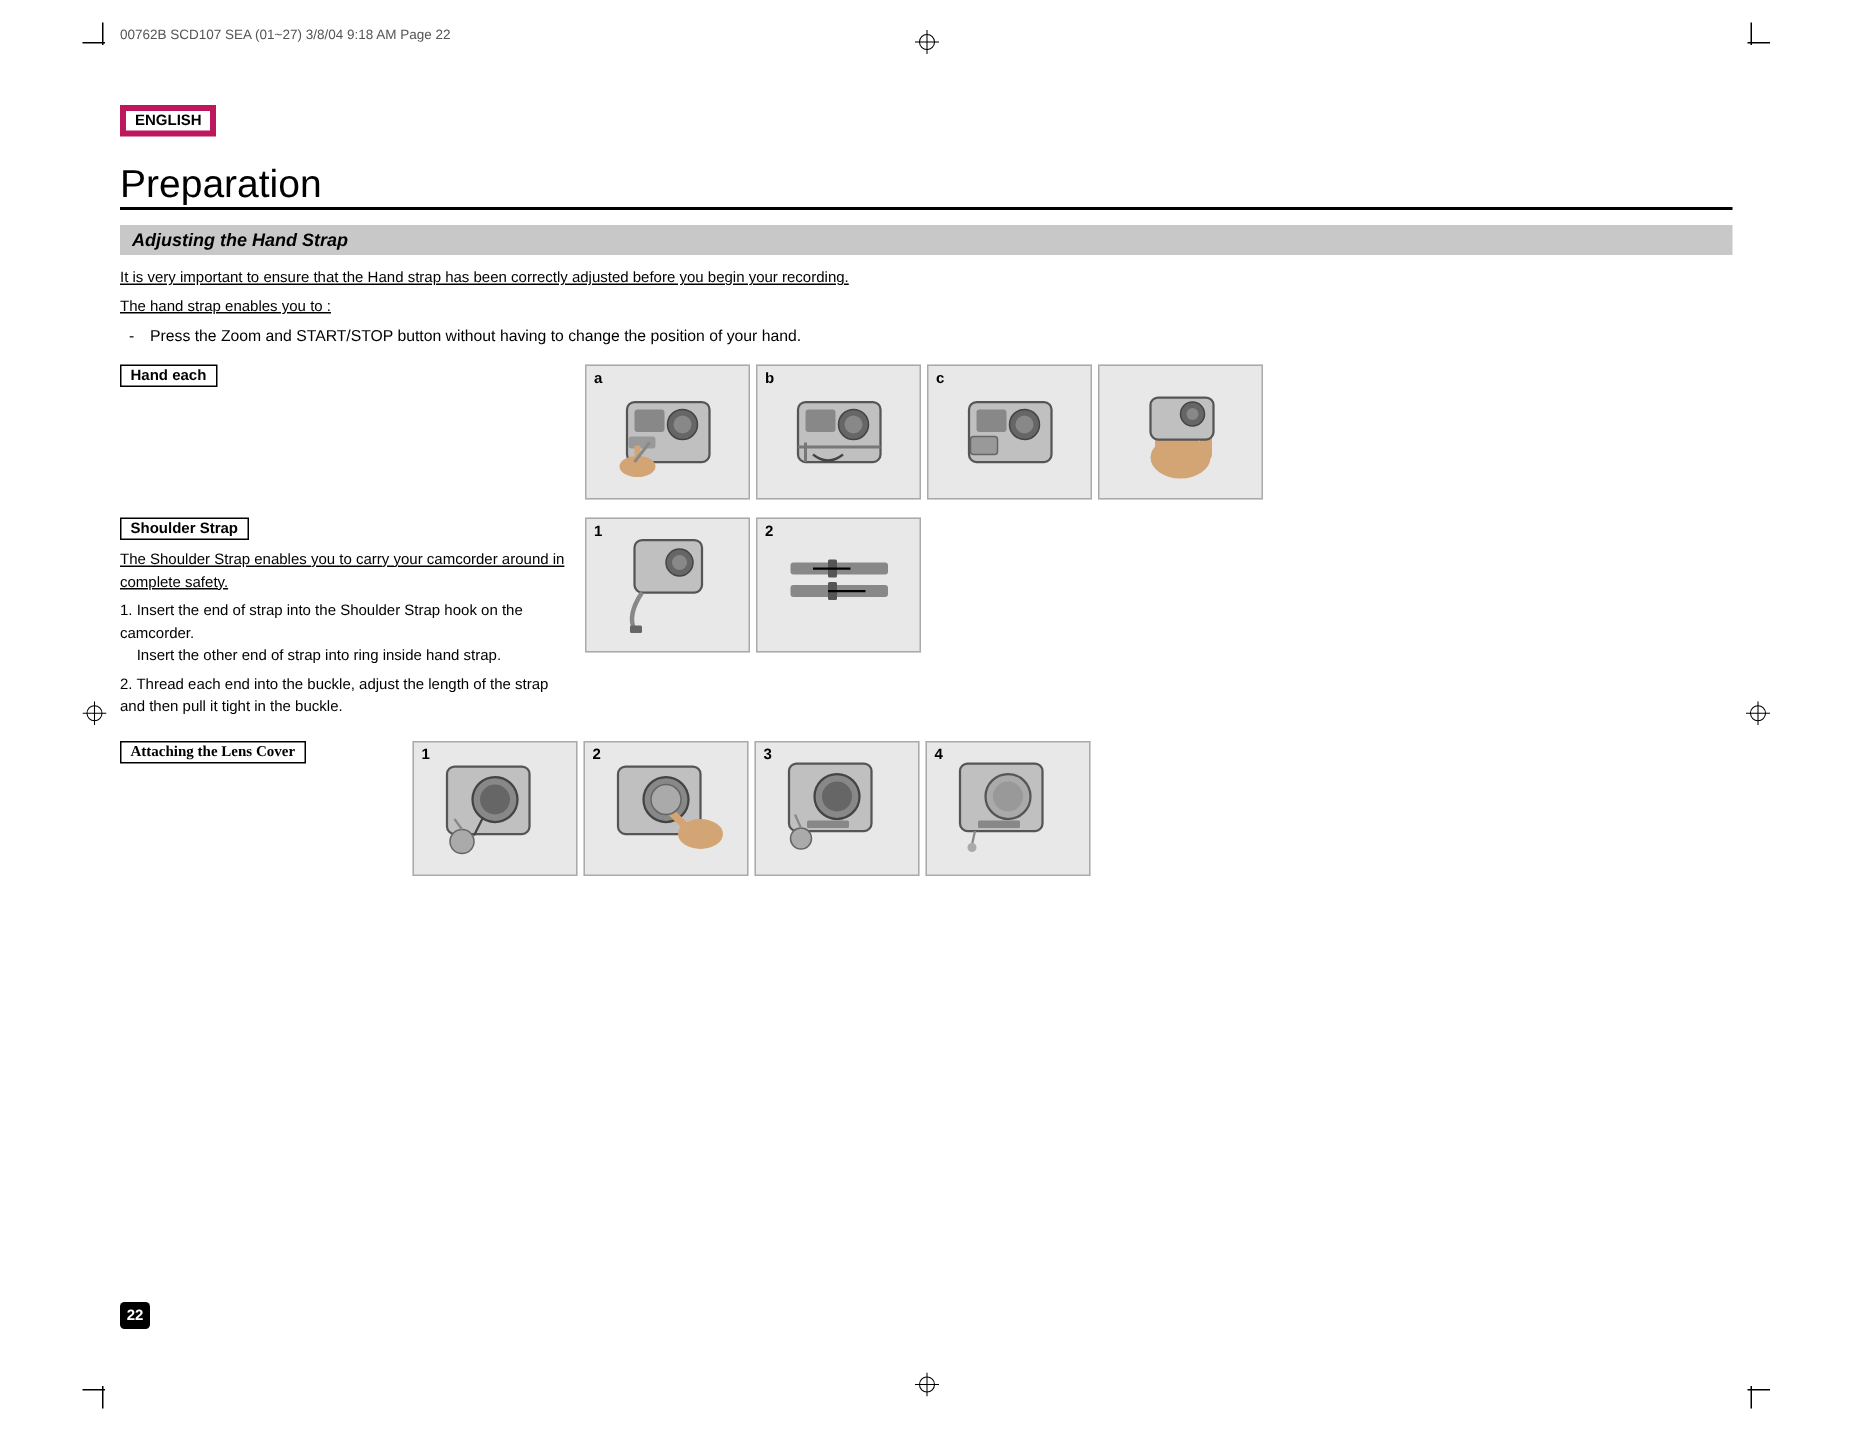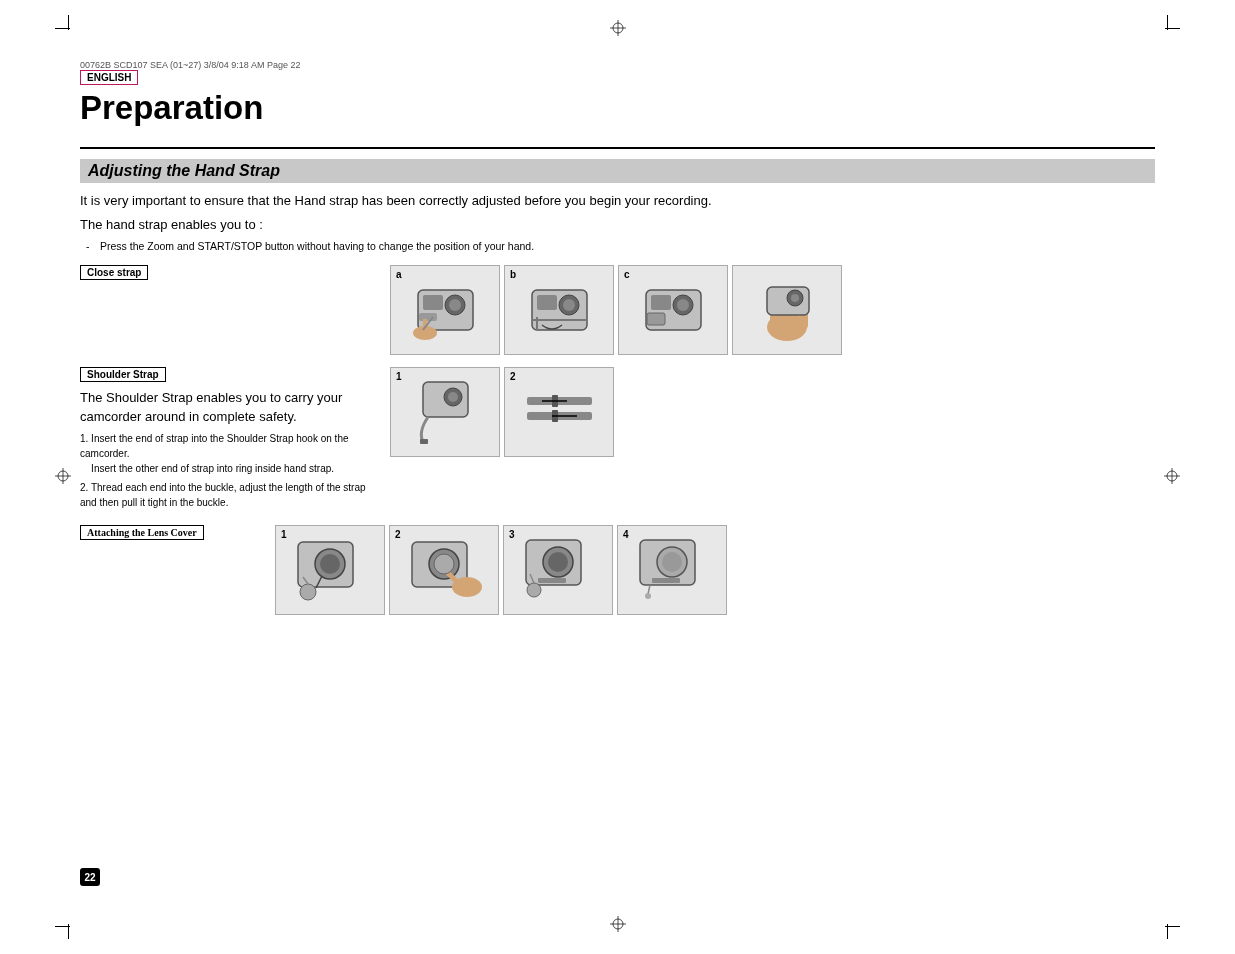--- a/index.html
+++ b/index.html
@@ -13,21 +13,20 @@
       overflow: hidden;
     }
 
     
     .file-header {
       position: absolute;
       top: 18px;
       left: 80px;
       font-size: 9px;
       color: #555;
-      margin-top: 42px;
     }
 
     
     .crop-mark {
       position: absolute;
       background: #000;
     }
     .crop-tl-h { top: 28px; left: 55px; width: 15px; height: 0.5px; }
     .crop-tl-v { top: 15px; left: 68px; width: 0.5px; height: 15px; }
     .crop-tr-h { top: 28px; right: 55px; width: 15px; height: 0.5px; }
@@ -50,51 +49,52 @@
       position: absolute;
       top: 70px;
       left: 80px;
       right: 80px;
       bottom: 60px;
     }
 
     
     .english-label {
       display: inline-block;
-      border: 1px solid #be185d;
+      border: 4px solid #be185d;
       padding: 1px 6px;
       font-size: 10px;
       font-weight: bold;
-      margin-bottom: 4px;
+      margin-bottom: 16px;
     }
 
     
     .page-title {
-      font-size: 33px;
-      font-weight: bold;
+      font-size: 26px;
+      font-weight: normal;
       border-bottom: 2px solid #000;
-      padding-bottom: 20px;
+      padding-bottom: 0;
       margin-bottom: 10px;
     }
 
     
     .section-header {
       background: #c8c8c8;
       padding: 3px 8px;
       font-style: italic;
       font-weight: bold;
-      font-size: 16px;
+      font-size: 12px;
       margin-bottom: 8px;
       display: block;
     }
 
     .intro-text {
-      font-size: 13px;
+      font-size: 10px;
       line-height: 1.5;
       margin-bottom: 4px;
+      text-decoration: underline;
     }
 
     .bullet-list {
       margin-left: 20px;
       margin-bottom: 10px;
     }
     .bullet-list li {
       font-size: 10.5px;
       line-height: 1.6;
       list-style: none;
@@ -277,21 +277,21 @@
   
   <p class="intro-text">It is very important to ensure that the Hand strap has been correctly adjusted before you begin your recording.</p>
   <p class="intro-text">The hand strap enables you to :</p>
   <ul class="bullet-list">
     <li>Press the Zoom and START/STOP button without having to change the position of your hand.</li>
   </ul>
 
   
   <div class="section-content">
     <div class="text-col">
-      <span class="sub-label">Close strap</span>
+      <span class="sub-label">Hand each</span>
     </div>
     <div class="images-col">
       <div class="image-row hand-strap-images">
 
         <div class="img-box">
           <span class="img-label">a</span>
           <svg width="85" height="70" viewBox="0 0 85 70">
 
             <rect x="15" y="15" width="55" height="40" rx="5" fill="#c0c0c0" stroke="#555" stroke-width="1.5"></rect>
             <rect x="20" y="20" width="20" height="15" rx="2" fill="#888"></rect>

